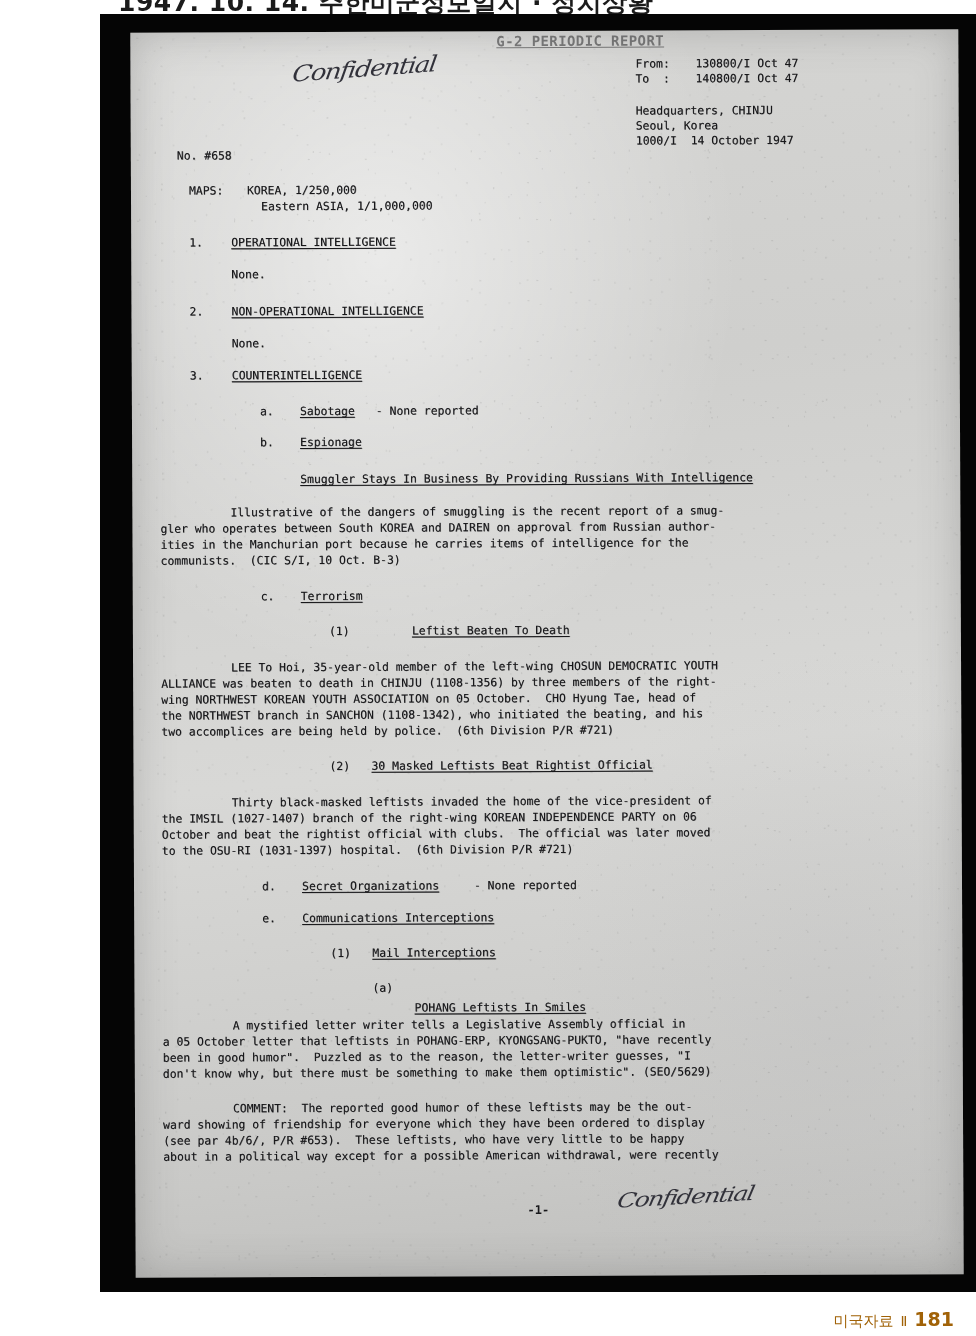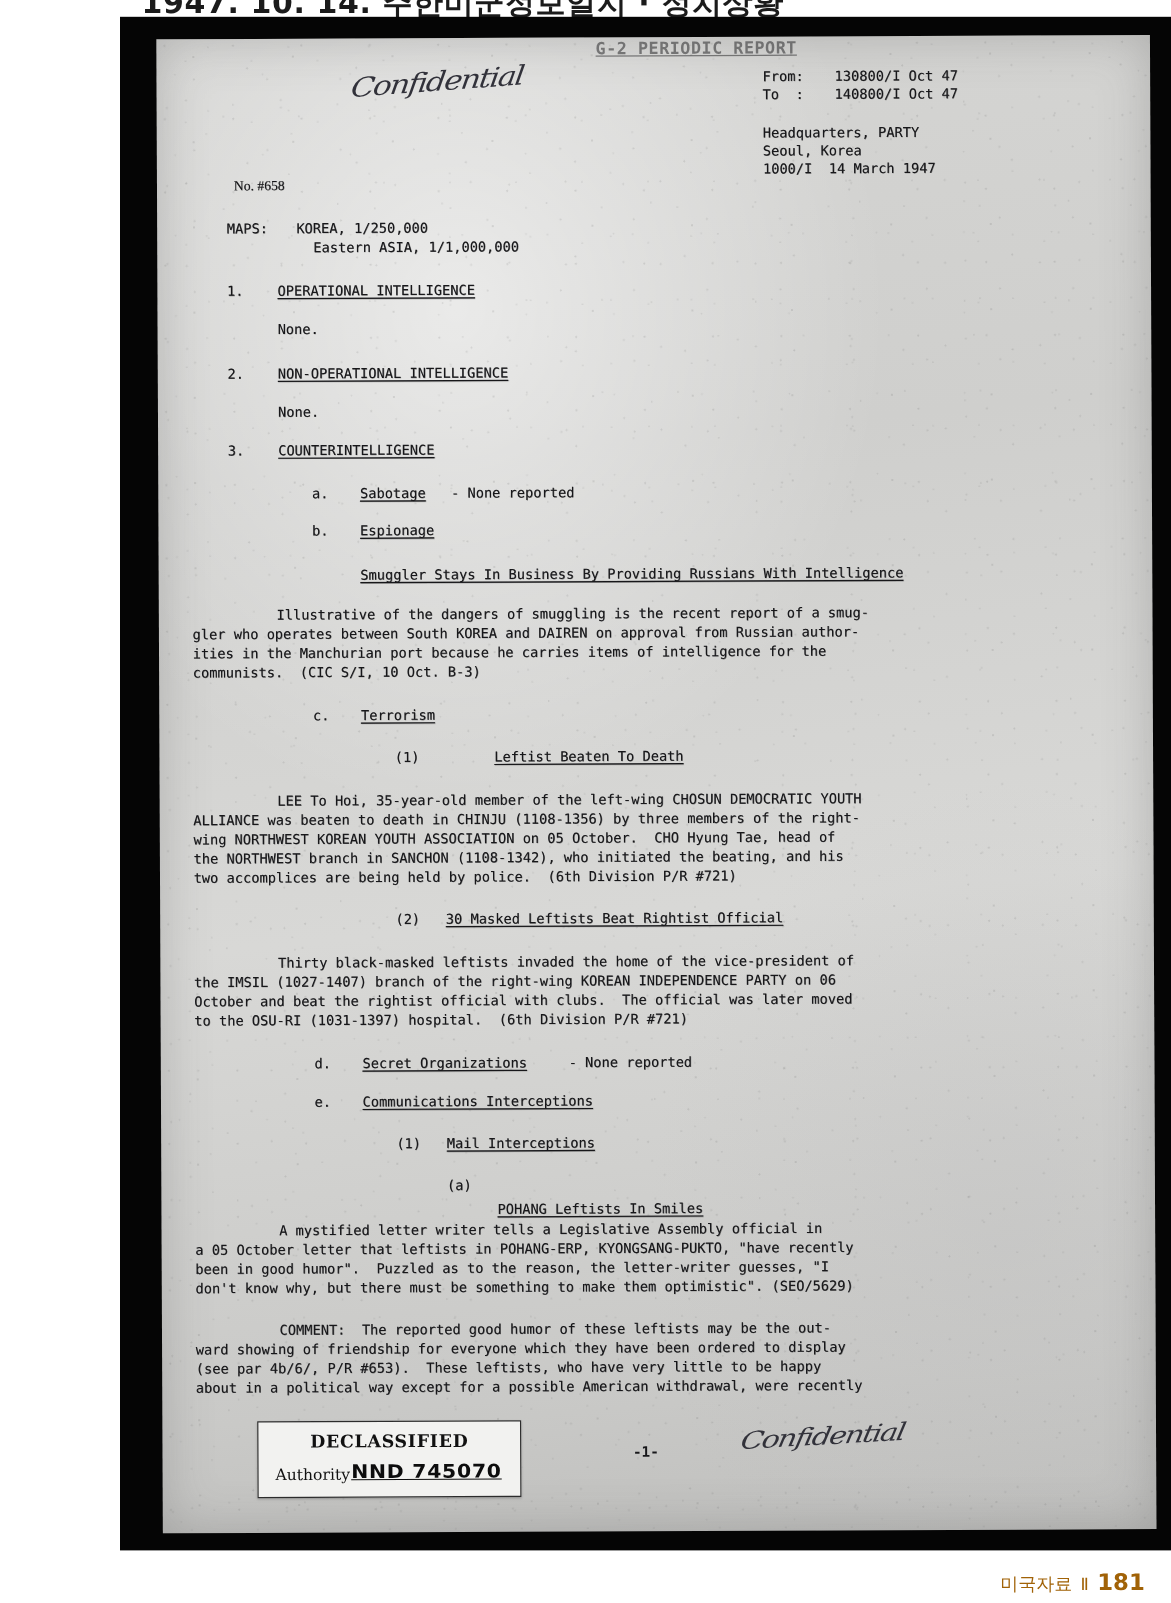--- a/index.html
+++ b/index.html
@@ -244,25 +244,25 @@
 
     <div class="handwriting" id="hw-top">Confidential</div>
 
     <div id="typescript">
 
       <div class="ln" style="left:505px; top:26px;">From:</div>
       <div class="ln" style="left:565px; top:26px;">130800/I Oct 47</div>
       <div class="ln" style="left:505px; top:41px;">To  :</div>
       <div class="ln" style="left:565px; top:41px;">140800/I Oct 47</div>
 
-      <div class="ln" style="left:505px; top:73px;">Headquarters, PARTY</div>
+      <div class="ln" style="left:505px; top:73px;">Headquarters, CHINJU</div>
       <div class="ln" style="left:505px; top:88px;">Seoul, Korea</div>
-      <div class="ln" style="left:505px; top:103px;">1000/I  14 March 1947</div>
-
-      <div class="ln" style="left:64px; top:116px;font-family:Liberation Serif, serif;">No. #658</div>
+      <div class="ln" style="left:505px; top:103px;">1000/I  14 October 1947</div>
+
+      <div class="ln" style="left:46px; top:116px;">No. #658</div>
 
       <div class="ln" style="left:58px; top:151px;">MAPS:</div>
       <div class="ln" style="left:116px; top:151px;">KOREA, 1/250,000</div>
       <div class="ln" style="left:130px; top:167px;">Eastern ASIA, 1/1,000,000</div>
 
       <div class="ln" style="left:58px; top:203px;">1.</div>
       <div class="ln u" style="left:100px; top:203px;text-align:center;">OPERATIONAL INTELLIGENCE</div>
       <div class="ln" style="left:100px; top:235px;">None.</div>
 
       <div class="ln" style="left:58px; top:272px;">2.</div>
@@ -324,27 +324,20 @@
       <div class="ln" style="left:28px; top:1018px;">been in good humor".  Puzzled as to the reason, the letter-writer guesses, "I</div>
       <div class="ln" style="left:28px; top:1034px;">don't know why, but there must be something to make them optimistic". (SEO/5629)</div>
 
       <div class="ln" style="left:98px; top:1069px;">COMMENT:  The reported good humor of these leftists may be the out-</div>
       <div class="ln" style="left:28px; top:1085px;">ward showing of friendship for everyone which they have been ordered to display</div>
       <div class="ln" style="left:28px; top:1101px;">(see par 4b/6/, P/R #653).  These leftists, who have very little to be happy</div>
       <div class="ln" style="left:28px; top:1117px;">about in a political way except for a possible American withdrawal, were recently</div>
 
     </div>
 
-    <div id="declassified-stamp">
-      <div id="stamp-title">DECLASSIFIED</div>
-      <div id="stamp-authority-row">
-        <span id="stamp-authority-label">Authority</span>
-        <span id="stamp-authority-value">NND 745070</span>
-      </div>
-    </div>
 
     <div id="page-number">-1-</div>
 
     <div class="handwriting" id="hw-bottom">Confidential</div>
 
   </div>
 </div>
 
 <div id="book-footer">
   <div id="book-footer-inner">

